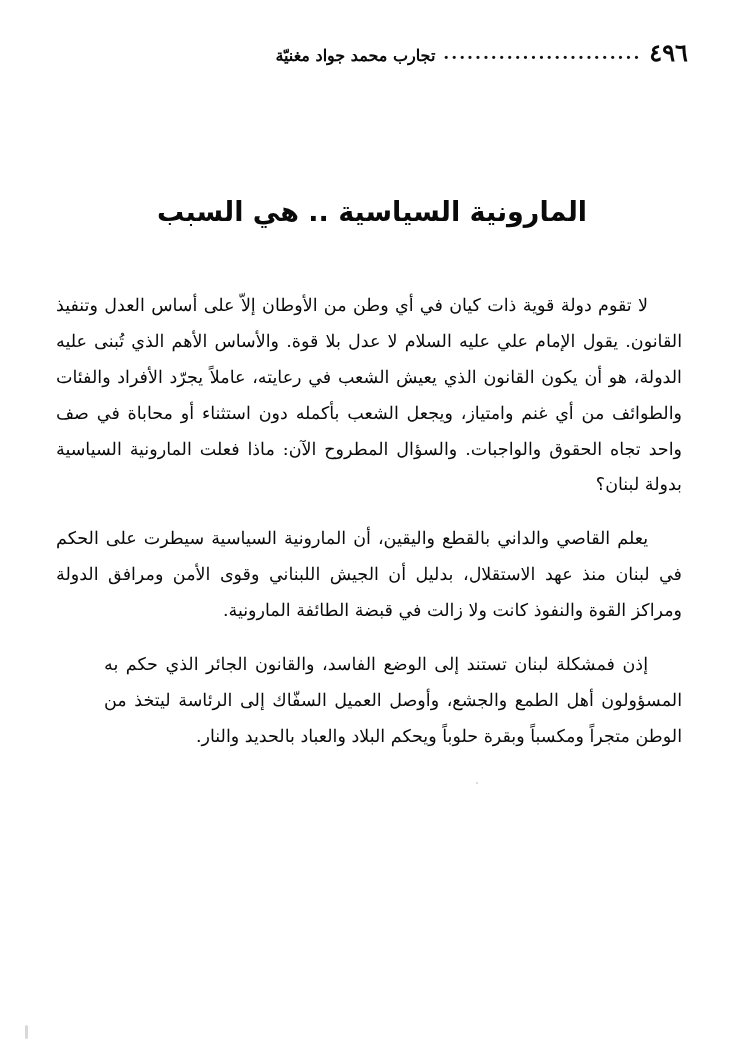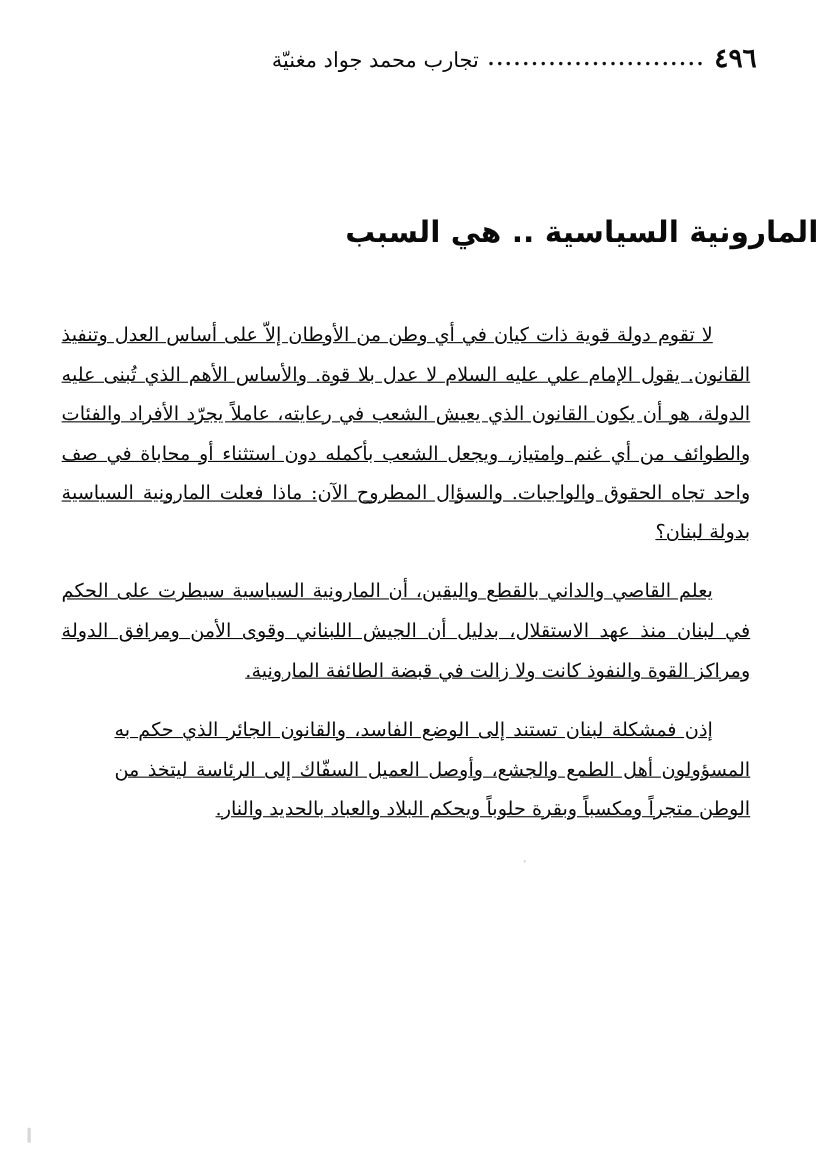--- a/index.html
+++ b/index.html
@@ -31,64 +31,63 @@
     flex-direction: row;
     align-items: baseline;
     justify-content: flex-start;
     gap: 8px;
     font-size: 17px;
     font-weight: 700;
     letter-spacing: 0;
     white-space: nowrap;
   }
   .header .book-title {
-    font-size: 19px;
-    font-weight: 400;
+    font-size: 16px;
+    font-weight: 700;
   }
   .header .dots {
     flex: 0 0 auto;
     font-size: 17px;
     letter-spacing: 2.0px;
     color: #111;
     transform: translateY(-2px);
   }
   .header .folio {
     font-size: 24px;
     font-weight: 700;
     margin-right: 4px;
   }
 
   
   .article-title {
     position: absolute;
     top: 178px;
     right: 0;
     left: 0;
-    text-align: right;
+    text-align: center;
     font-size: 27px;
     font-weight: 700;
     font-family: "DejaVu Sans", "Liberation Sans", sans-serif;
     letter-spacing: 0;
   }
 
   
   .body-text {
     position: absolute;
     top: 288px;
     right: 62px;
     left: 56px;
     font-size: 17.5px;
     line-height: 2.05;
     text-align: justify;
     text-justify: inter-word;
   }
   .body-text p {
     margin: 0 0 18px 0;
     text-align: justify;
-    text-decoration: underline;
   }
   .body-text p.indent {
     text-indent: 34px;
   }
   .body-text p:last-child {
     margin-bottom: 0;
     margin-left: 48px;
   }
 
   

